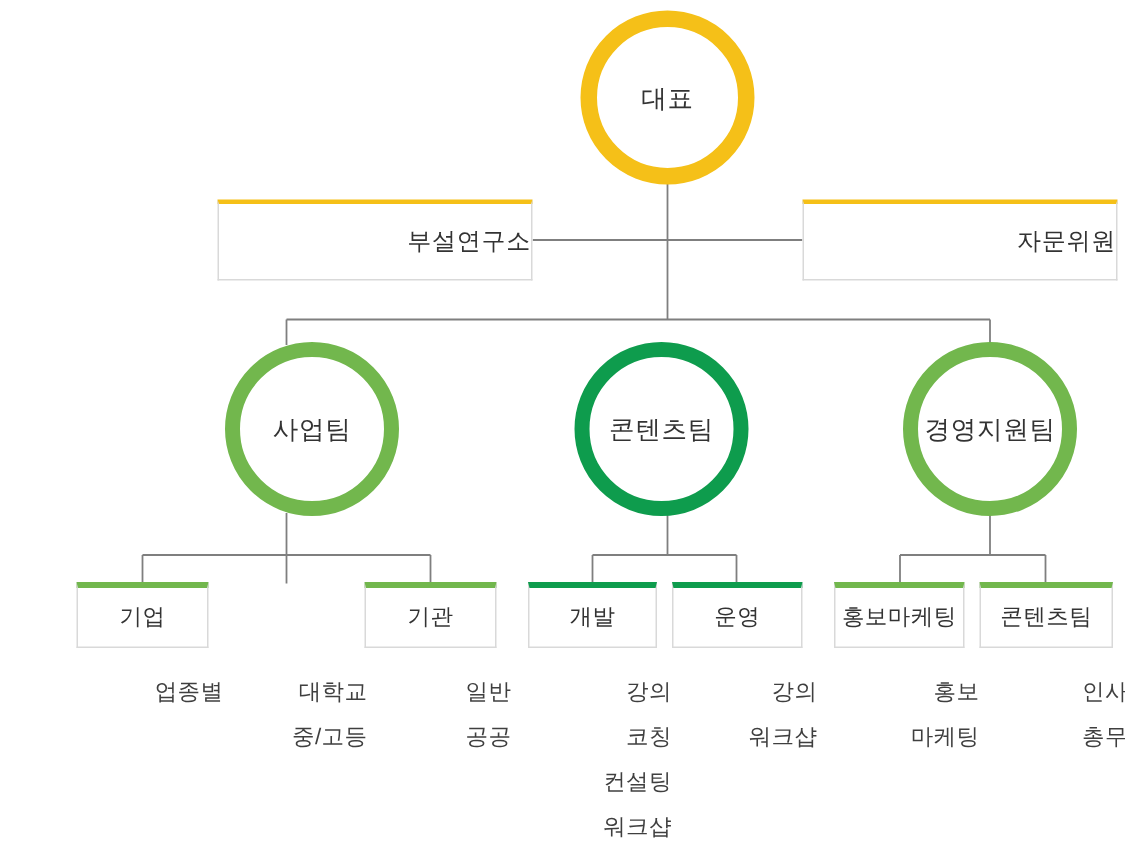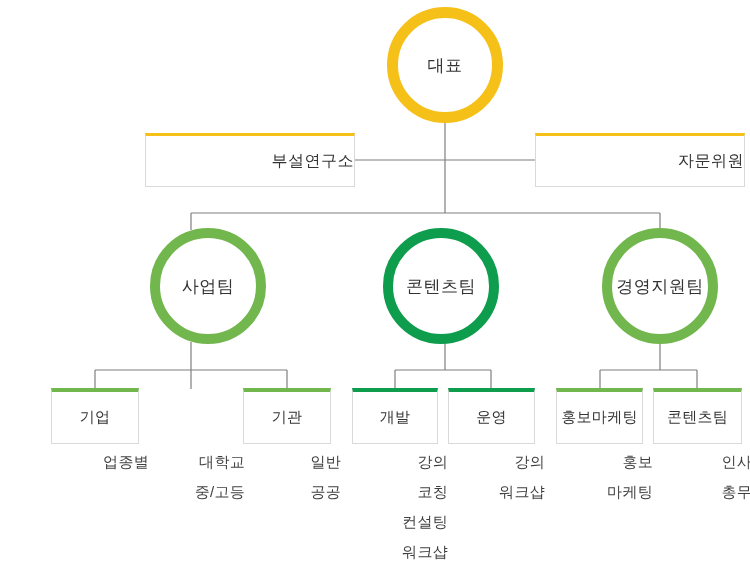--- a/index.html
+++ b/index.html
@@ -61,21 +61,21 @@
     justify-content: flex-end;
     font-size: 16px;
     color: var(--text);
     letter-spacing: 0.5px;
   }
   .staff-box.left  { left: 145px; }
   .staff-box.right { left: 535px; }
   .dept-box {
     position: absolute;
     top: 388px;
-    height: 56px;
+    height: 44px;
     background: #ffffff;
     border: 1px solid var(--box-border);
     display: flex;
     align-items: center;
     justify-content: center;
     font-size: 15px;
     color: var(--text);
     letter-spacing: 0.3px;
   }
   .dept-box.accent-light { border-top: 4px solid var(--light-green); }

